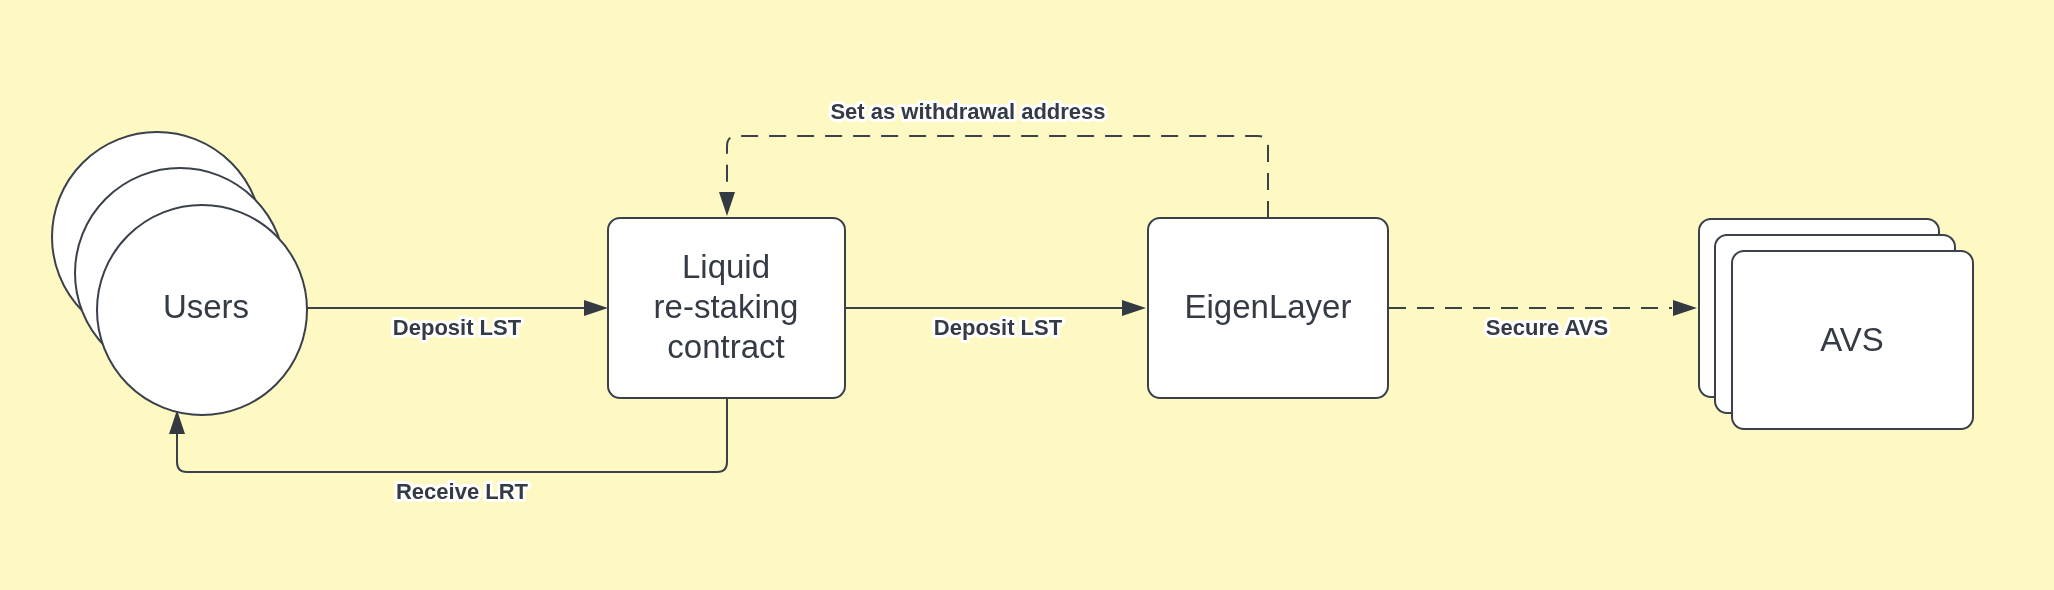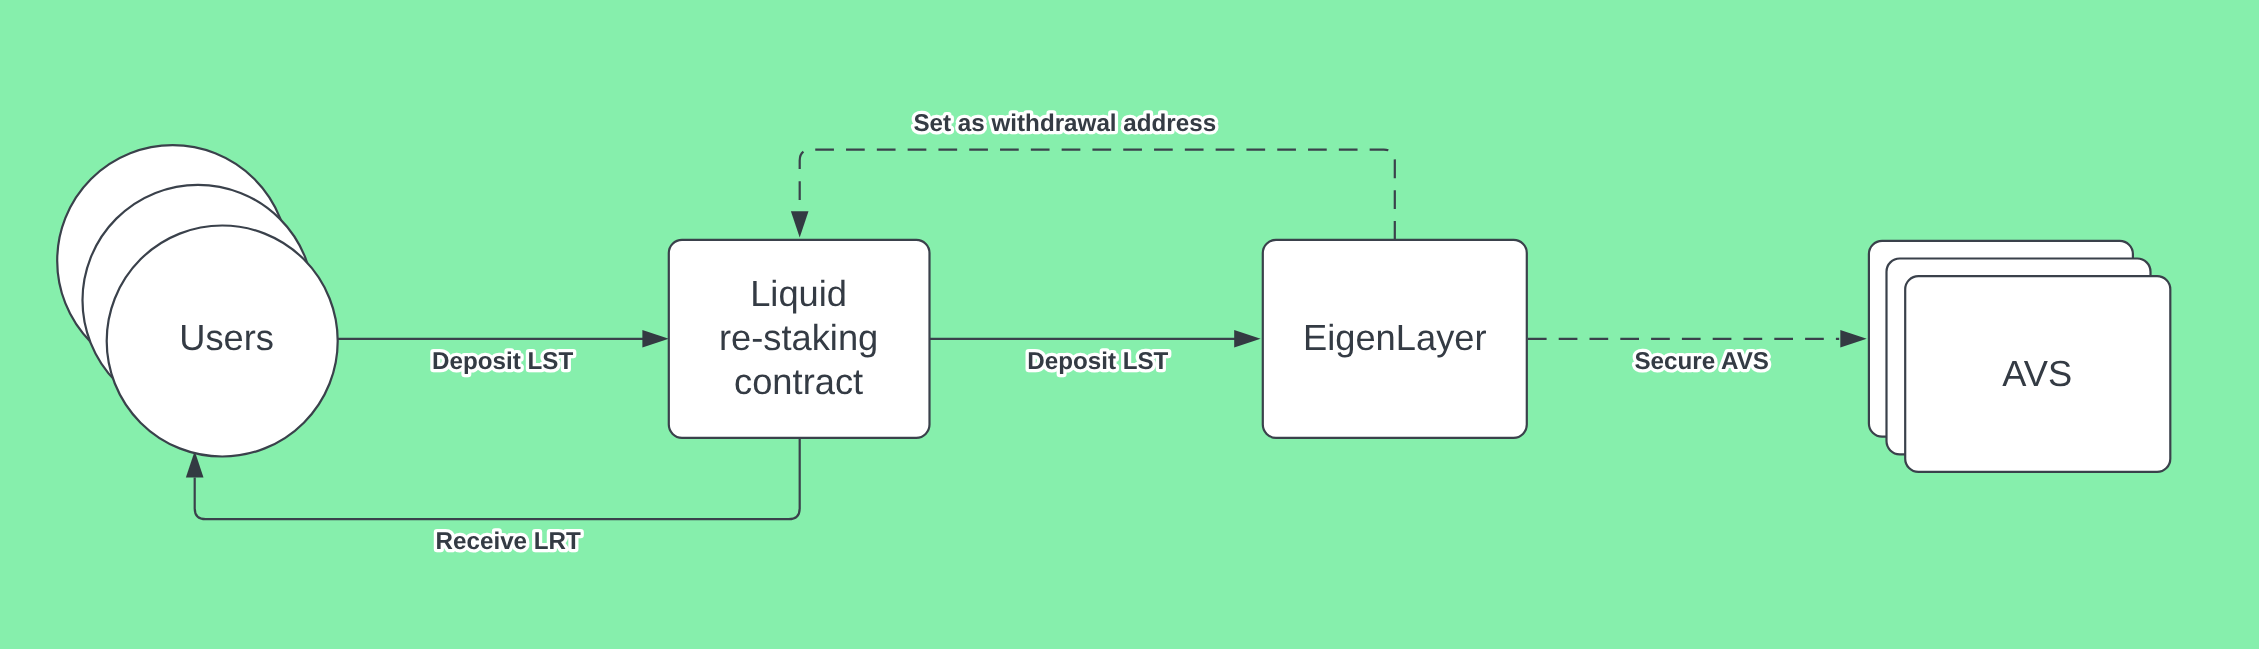--- a/index.html
+++ b/index.html
@@ -8,21 +8,21 @@
     background: #ffffff;
     width: 2054px;
     height: 590px;
     overflow: hidden;
     font-family: "Liberation Sans", sans-serif;
   }
   .diagram-stage {
     position: relative;
     width: 2054px;
     height: 590px;
-    background: #86efac;
+    background: #fef9c3;
   }
   svg { display: block; }
   .shape {
     fill: #ffffff;
     stroke: #3a414b;
     stroke-width: 2;
   }
   .edge {
     fill: none;
     stroke: #3a414b;

